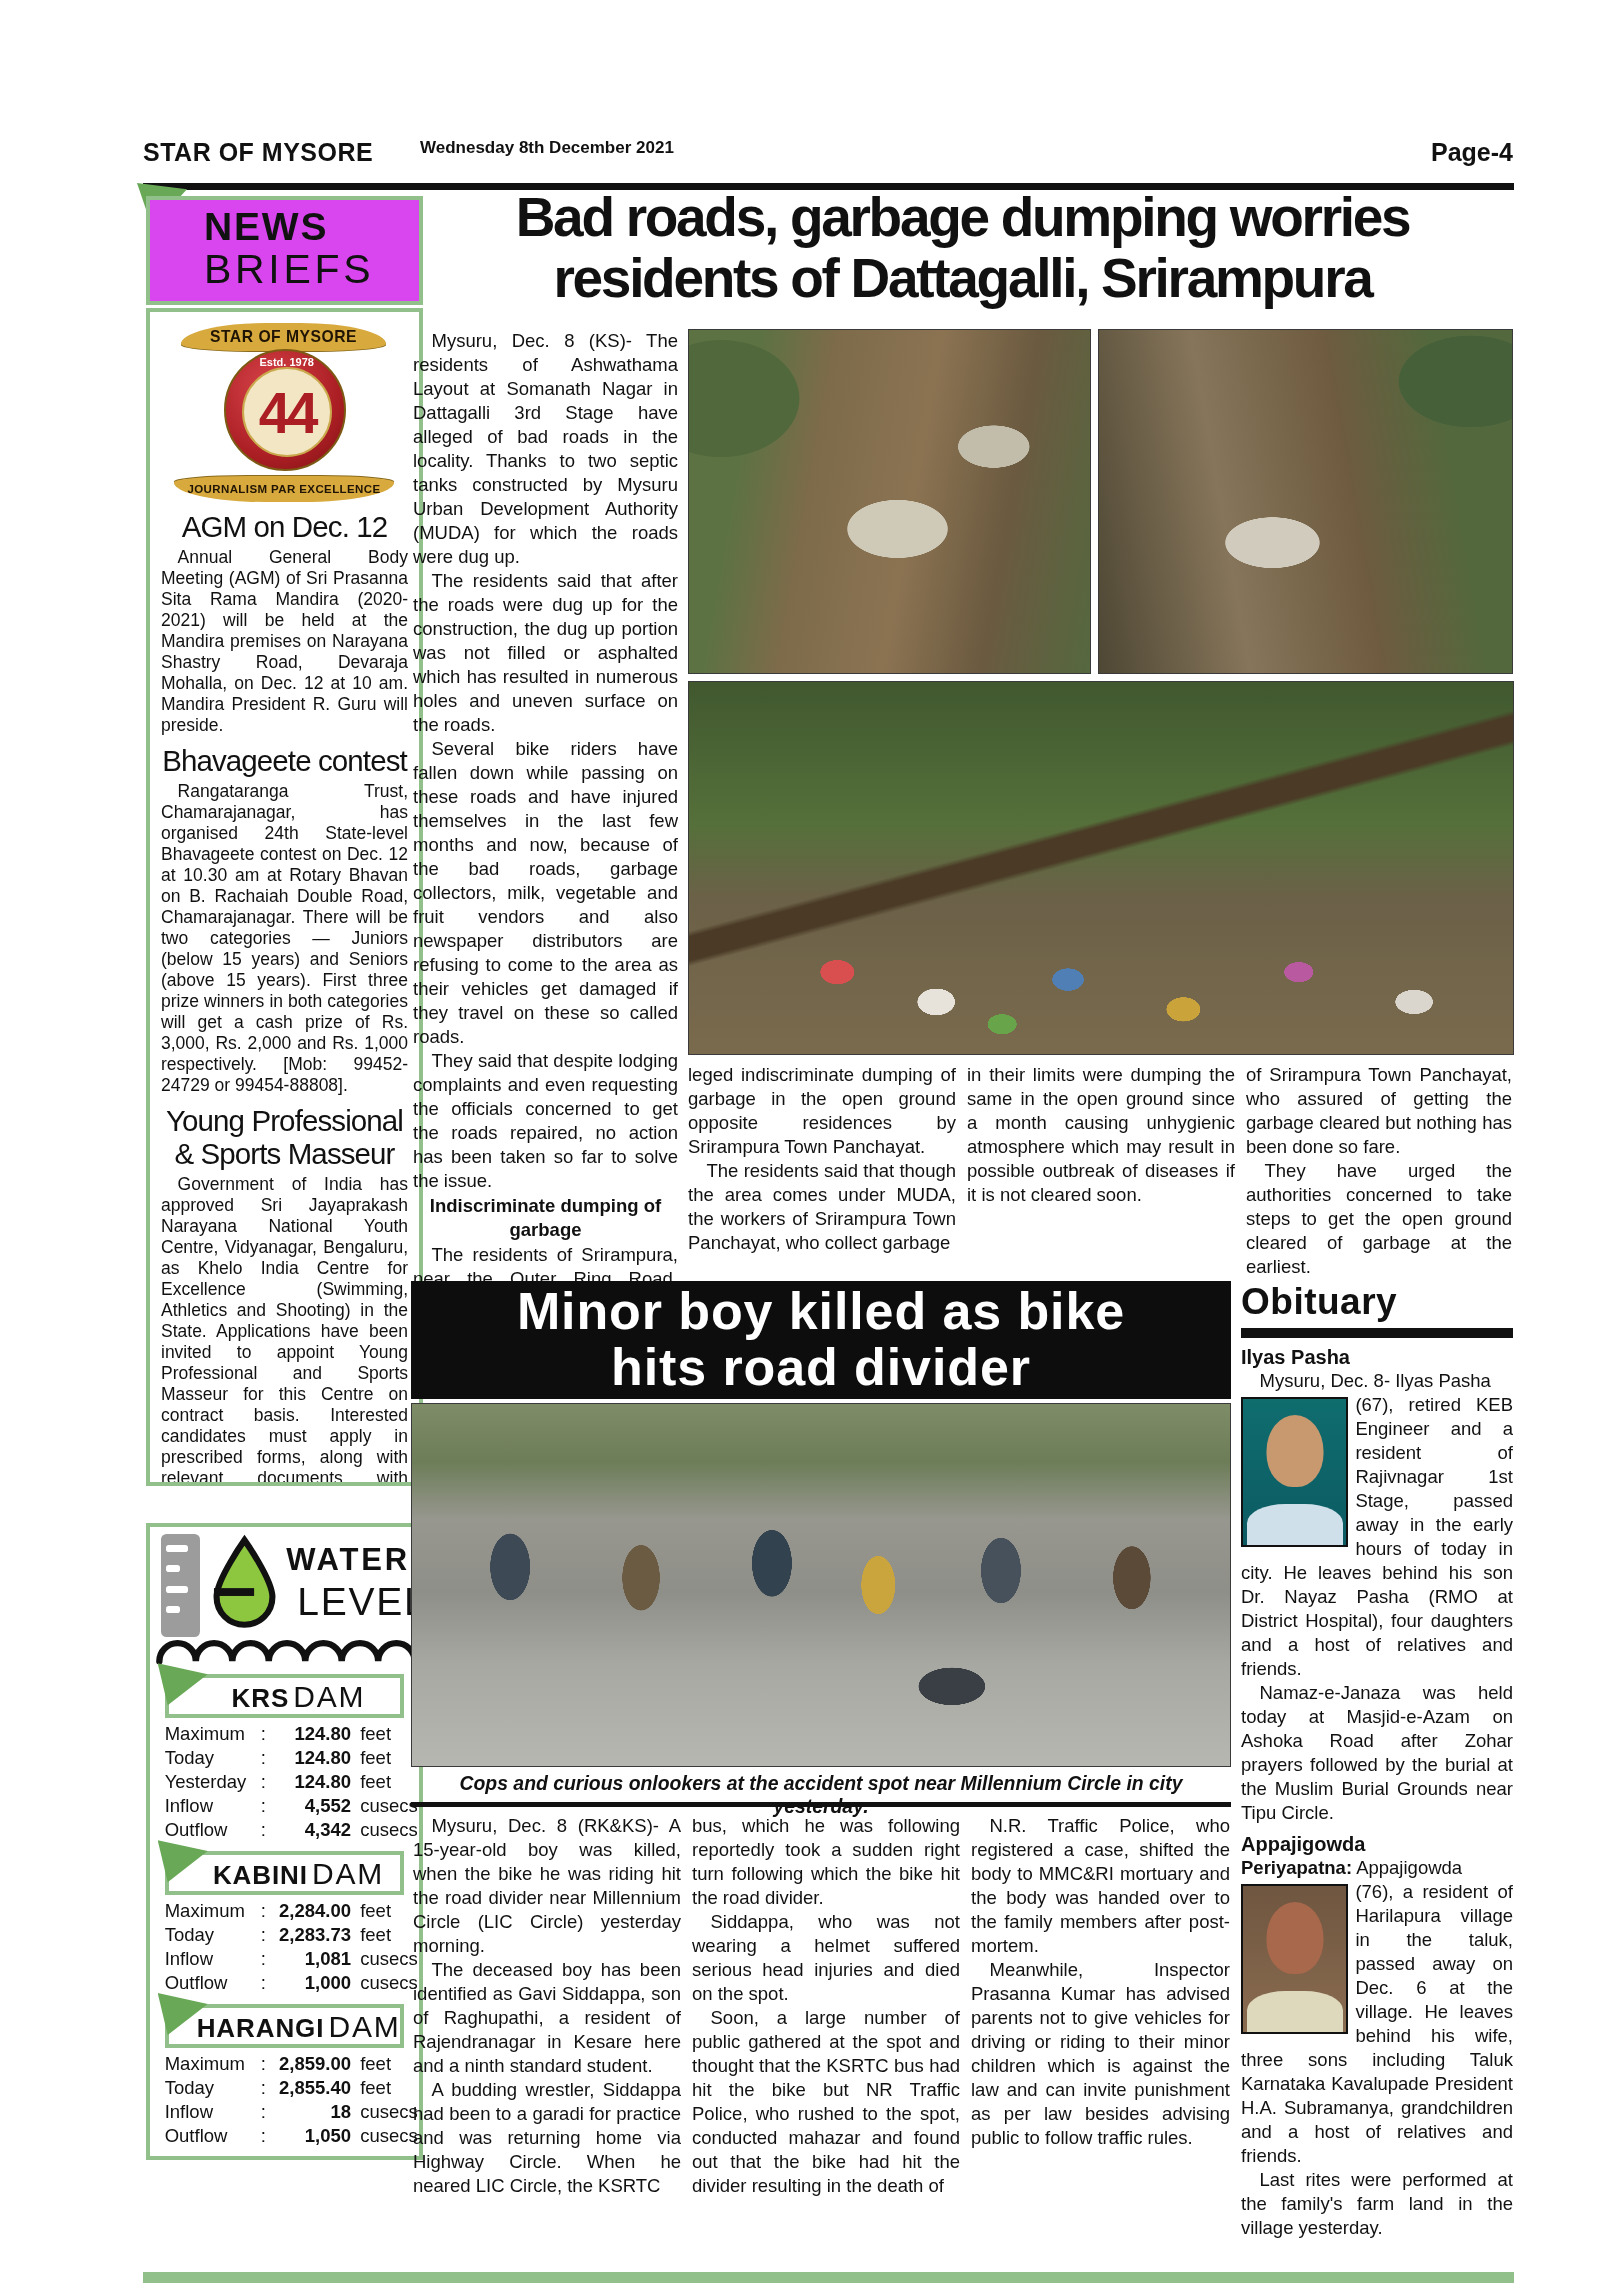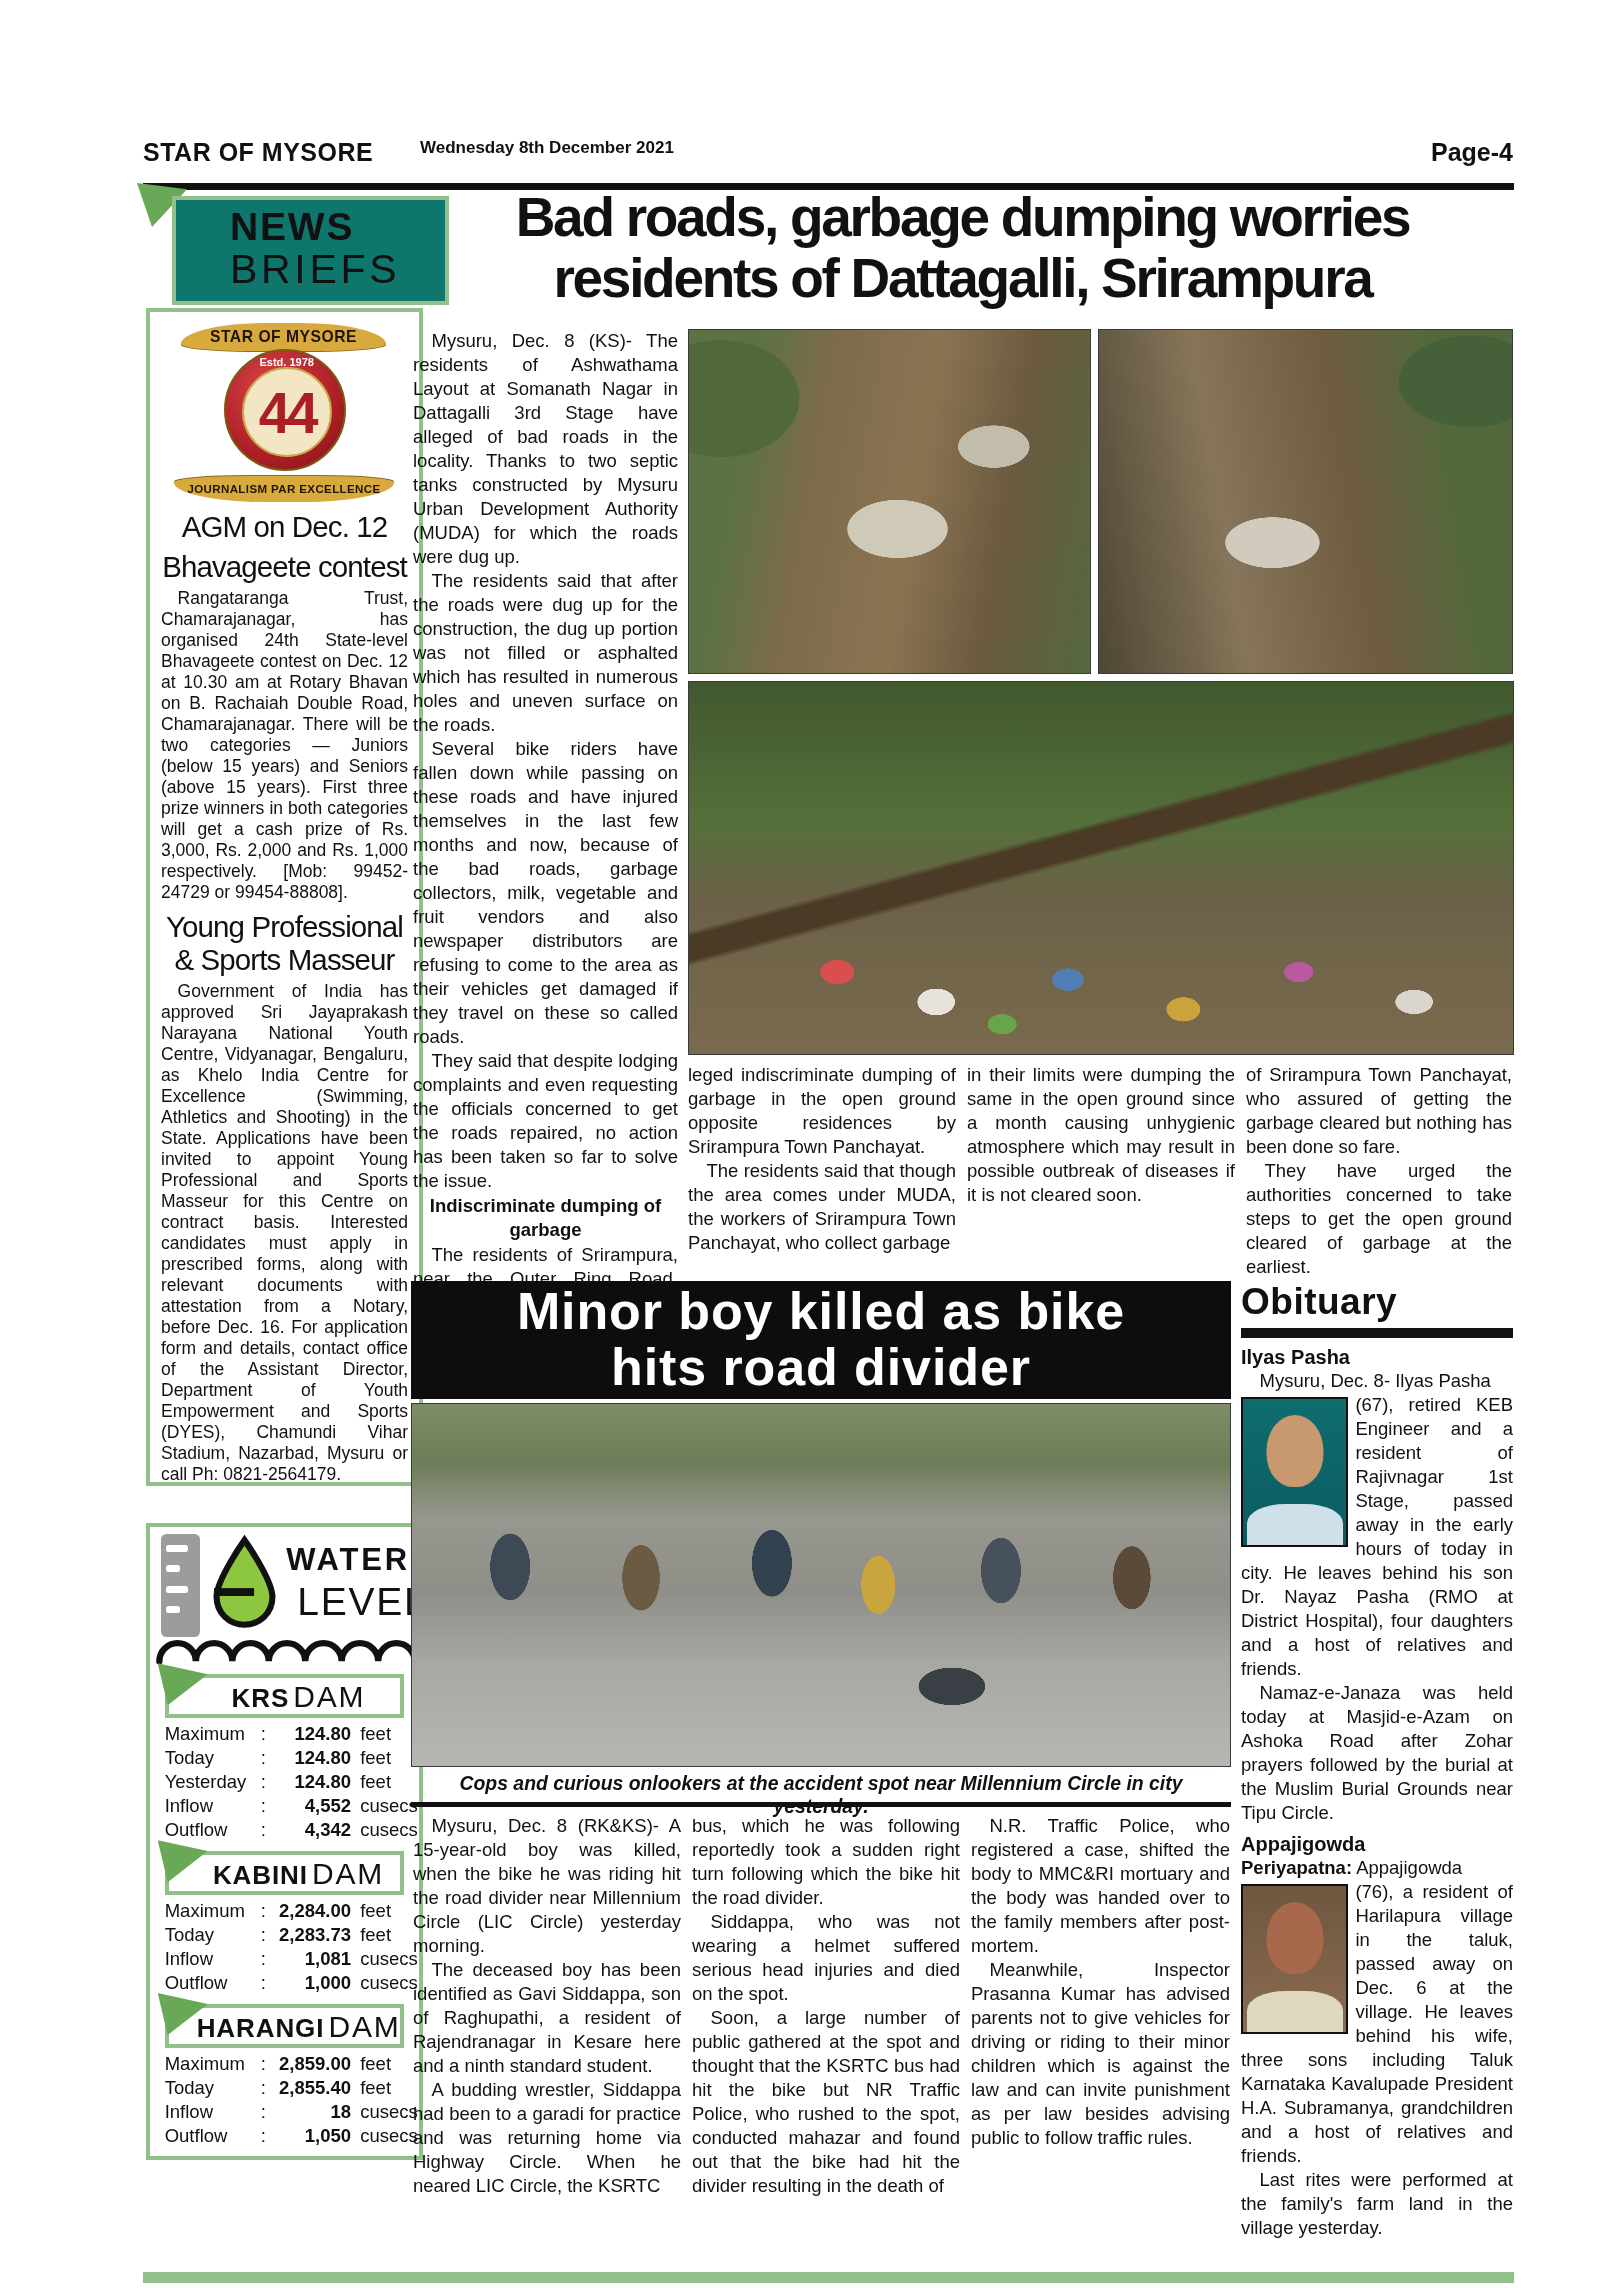--- a/index.html
+++ b/index.html
@@ -18,21 +18,21 @@
   
   .header-paper { left:143px; top:138px; font-size:25px; font-weight:bold; letter-spacing:0.5px; }
   .header-date  { left:420px; top:138px; font-size:17px; font-weight:bold; }
   .header-page  { left:1301px; top:138px; width:212px; text-align:right; font-size:25px; font-weight:bold; }
   .header-rule  { left:143px; top:183px; width:1371px; height:7.4px; background:var(--ink); }
 
   
   .corner { left:137px; top:183px; width:50px; height:44px; background:var(--greenDark);
             clip-path:polygon(0 0,100% 14%,30% 100%); }
   .nb-title-box { left:146px; top:196px; width:277px; height:109px; border:4.6px solid var(--green);
-                  background:#0f766e; padding:5.5px 0 0 54px;margin-left:26px; }
+                  background:#d946ef; padding:5.5px 0 0 54px; }
   .nb-t1 { font-size:39px; font-weight:900; letter-spacing:1.8px; line-height:1.08; display:block; }
   .nb-t2 { font-size:41px; font-weight:400; letter-spacing:3.7px; line-height:1.05; display:block; }
   .nb-box { left:146px; top:308px; width:277px; height:1178px; border:4.6px solid var(--green);
             background:#fff; padding:9.2px 11px; overflow:hidden; }
 
   .logo { width:100%; height:181px; position:relative; }
   .logo-banner { position:absolute; left:20px; top:1.8px; width:205px; height:28px; background:var(--gold);
                  border-radius:50% 50% 40% 40%/90% 90% 30% 30%; text-align:center; font-size:15.7px;
                  font-weight:bold; letter-spacing:0.5px; line-height:28px; color:#201505;
                  box-shadow:0 0.9px 0 #8a6a1d; }
@@ -179,20 +179,21 @@
       <div class="logo-circle">
         <div class="logo-inner">
           <div class="logo-estd">Estd. 1978</div>
           <div class="logo-num">44</div>
         </div>
       </div>
       <div class="logo-motto">JOURNALISM PAR EXCELLENCE</div>
     </div>
 
     <div class="nb-h">AGM on Dec. 12</div>
+    <p class="nb-body">Annual General Body Meeting (AGM) of Sri Prasanna Sita Rama Mandira (2020-2021) will be held at the Mandira premises on Narayana Shastry Road, Devaraja Mohalla, on Dec. 12 at 10 am. Mandira President R. Guru will preside.</p>
 
     <div class="nb-h">Bhavageete contest</div>
     <p class="nb-body">Rangataranga Trust, Chamarajanagar, has organised 24th State-level Bhavageete contest on Dec. 12 at 10.30 am at Rotary Bhavan on B. Rachaiah Double Road, Chamarajanagar. There will be two categories — Juniors (below 15 years) and Seniors (above 15 years). First three prize winners in both categories will get a cash prize of Rs. 3,000, Rs. 2,000 and Rs. 1,000 respectively. [Mob: 99452-24729 or 99454-88808].</p>
 
     <div class="nb-h">Young Professional &amp; Sports Masseur</div>
     <p class="nb-body">Government of India has approved Sri Jayaprakash Narayana National Youth Centre, Vidyanagar, Bengaluru, as Khelo India Centre for Excellence (Swimming, Athletics and Shooting) in the State. Applications have been invited to appoint Young Professional and Sports Masseur for this Centre on contract basis. Interested candidates must apply in prescribed forms, along with relevant documents with attestation from a Notary, before Dec. 16. For application form and details, contact office of the Assistant Director, Department of Youth Empowerment and Sports (DYES), Chamundi Vihar Stadium, Nazarbad, Mysuru or call Ph: 0821-2564179.</p>
   </div>
 
   <div class="abs wl-box">
     <div class="wl-head">

